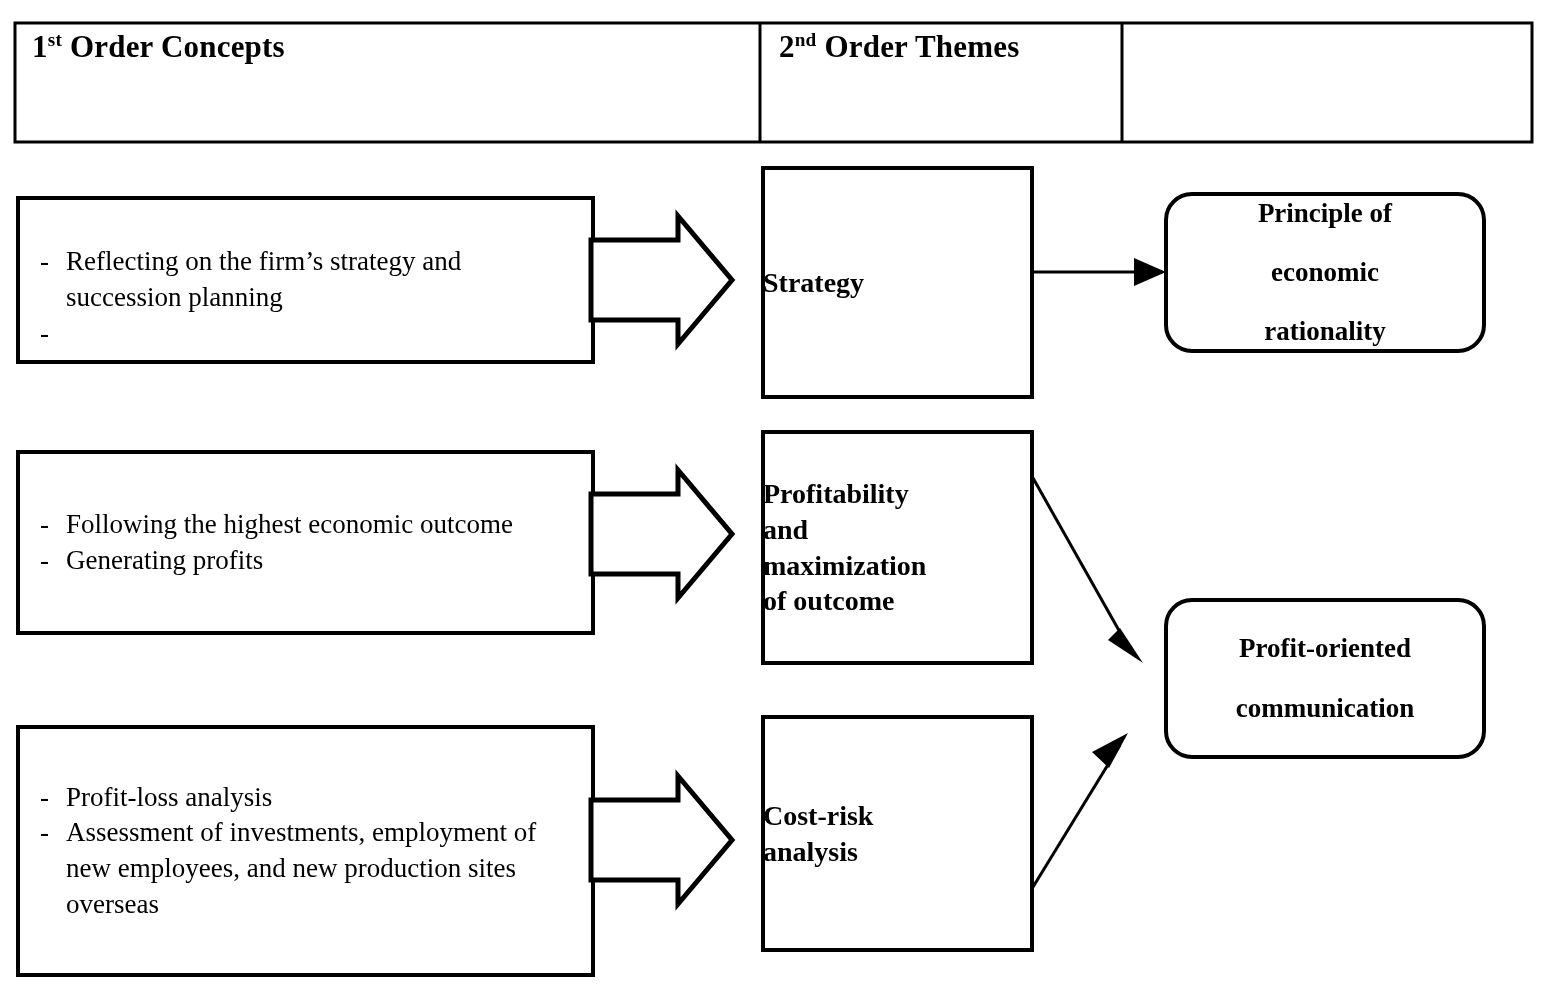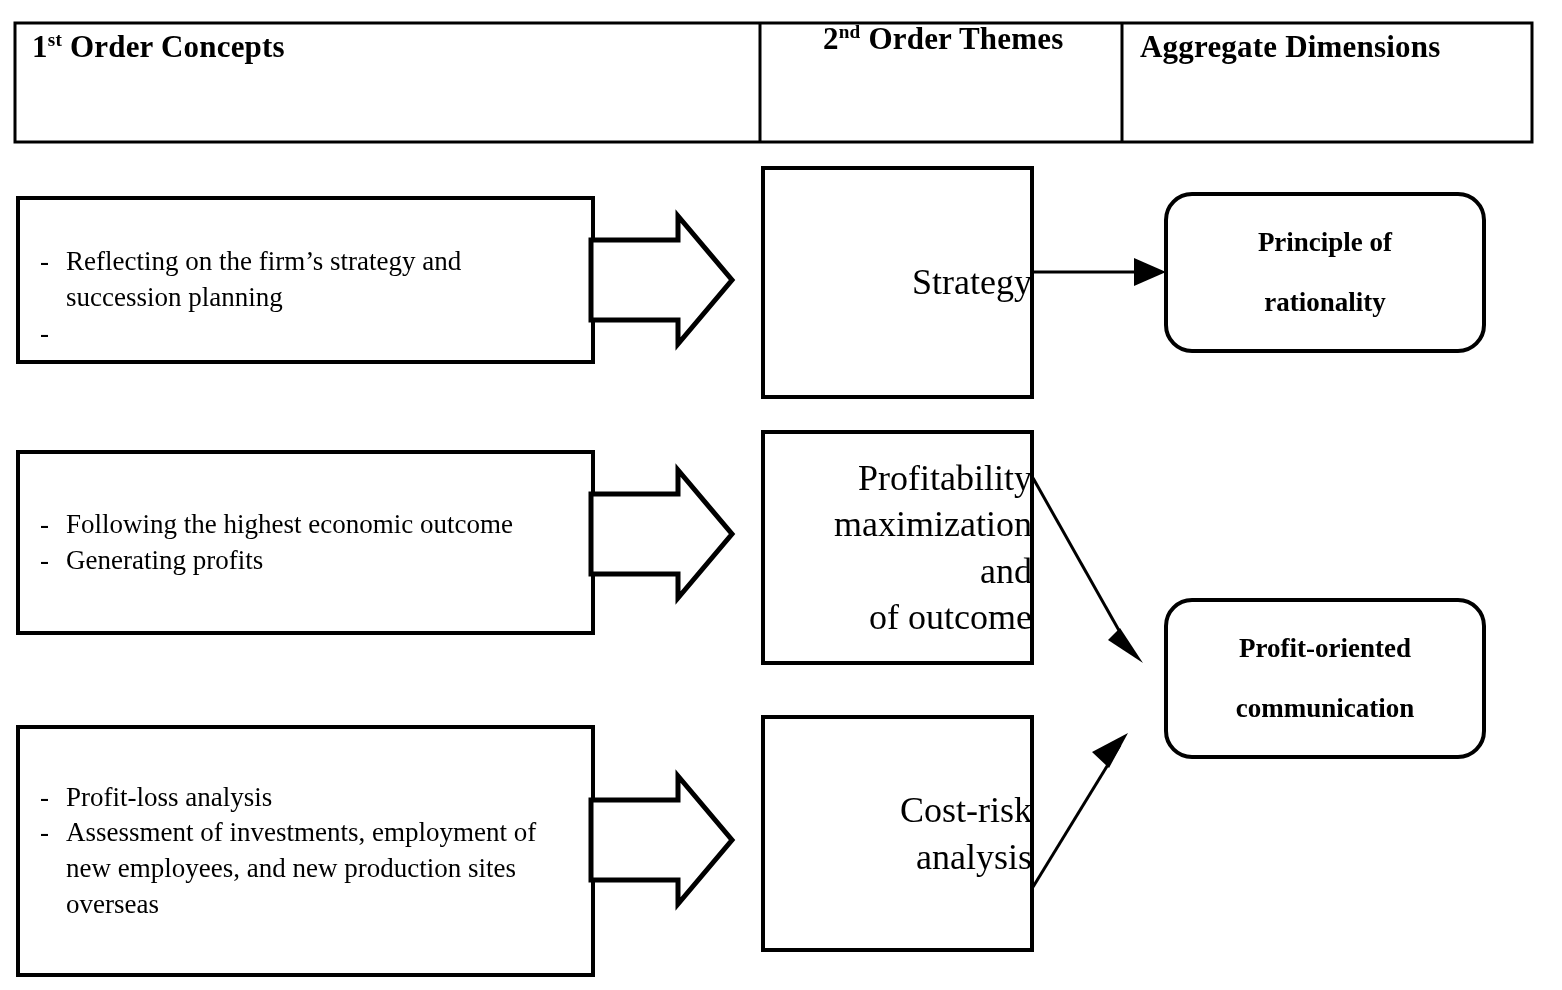--- a/index.html
+++ b/index.html
@@ -83,24 +83,25 @@
     position: relative;
     padding-left: 26px;
     margin: 0;
   }
   .concept-item .dash {
     position: absolute;
     left: 0;
     top: 0;
   }
   .theme-box-text {
-    font-size: 36px;
+    font-size: 28px;
     line-height: 1.28;
-    text-align: right;
+    text-align: left;
     width: 100%;
+    font-weight: bold;
   }
   .dimension-box-text {
     font-size: 27px;
     font-weight: bold;
     line-height: 1.30;
     text-align: center;
     width: 100%;
     gap: 24px;
   }
   .vcenter {
@@ -149,25 +150,22 @@
       <line class="connector-line" x1="1033" y1="887" x2="1120" y2="745"></line>
       <polygon class="connector-head" points="1109,768 1128,733 1092,752"></polygon>
     </g>
 
     <rect class="stroke-shape" x="1166" y="600" width="318" height="157" rx="26" ry="26"></rect>
   </svg>
 
   <div class="txt header-label" style="left:32px; top:30px;">
     <span>1</span><sup>st</sup><span> Order Concepts</span>
   </div>
-  <div class="txt header-label" style="left:779px; top:22px;margin-left:44px;">
+  <div class="txt header-label" style="left:779px; top:30px;">
     <span>2</span><sup>nd</sup><span> Order Themes</span>
-  </div>
-  <div class="txt header-label" style="left:1140px; top:30px;">
-    <span>Aggregate Dimensions</span>
   </div>
 
   <div class="txt concept-box-text vcenter" style="left:40px; top:198px; width:540px; height:164px;">
     <span class="concept-item"><span class="dash">-</span><span>Reflecting on the firm’s strategy and succession planning</span></span>
     <span class="concept-item"><span class="dash">-</span></span>
   </div>
 
   <div class="txt concept-box-text vcenter" style="left:40px; top:452px; width:500px; height:181px;">
     <span class="concept-item"><span class="dash">-</span><span>Following the highest economic outcome</span></span>
     <span class="concept-item"><span class="dash">-</span><span>Generating profits</span></span>
@@ -177,32 +175,33 @@
     <span class="concept-item"><span class="dash">-</span><span>Profit-loss analysis</span></span>
     <span class="concept-item"><span class="dash">-</span><span>Assessment of investments, employment of new employees, and new production sites overseas</span></span>
   </div>
 
   <div class="txt theme-box-text vcenter" style="left:763px; top:168px; width:269px; height:229px;">
     <span>Strategy</span>
   </div>
 
   <div class="txt theme-box-text vcenter" style="left:763px; top:432px; width:269px; height:231px;">
     <span>Profitability</span>
+    <span>and</span>
     <span>maximization</span>
-    <span>and</span>
     <span>of outcome</span>
   </div>
 
   <div class="txt theme-box-text vcenter" style="left:763px; top:717px; width:269px; height:233px;">
     <span>Cost-risk</span>
     <span>analysis</span>
   </div>
 
   <div class="txt dimension-box-text vcenter" style="left:1166px; top:194px; width:318px; height:157px;">
     <span>Principle of</span>
+    <span>economic</span>
     <span>rationality</span>
   </div>
 
   <div class="txt dimension-box-text vcenter" style="left:1166px; top:600px; width:318px; height:157px;justify-content:center;">
     <span>Profit-oriented</span>
     <span>communication</span>
   </div>
 
 </div>
 

